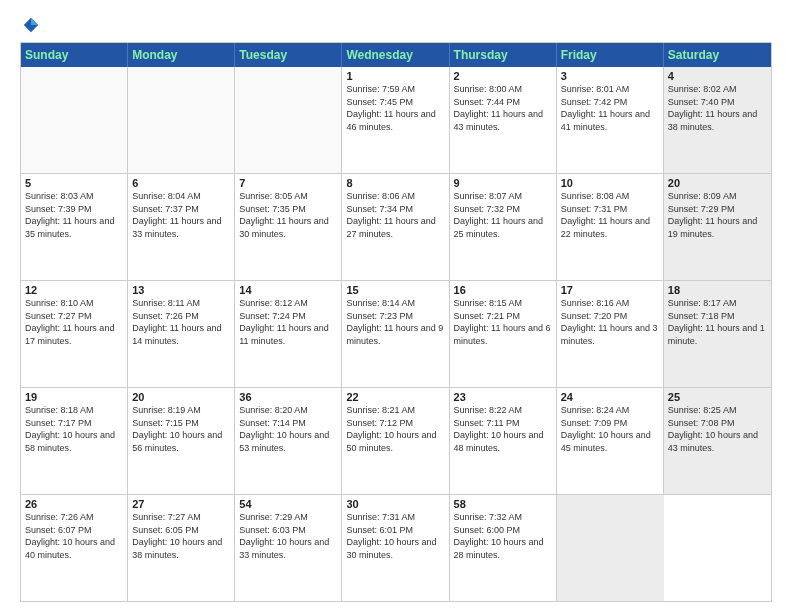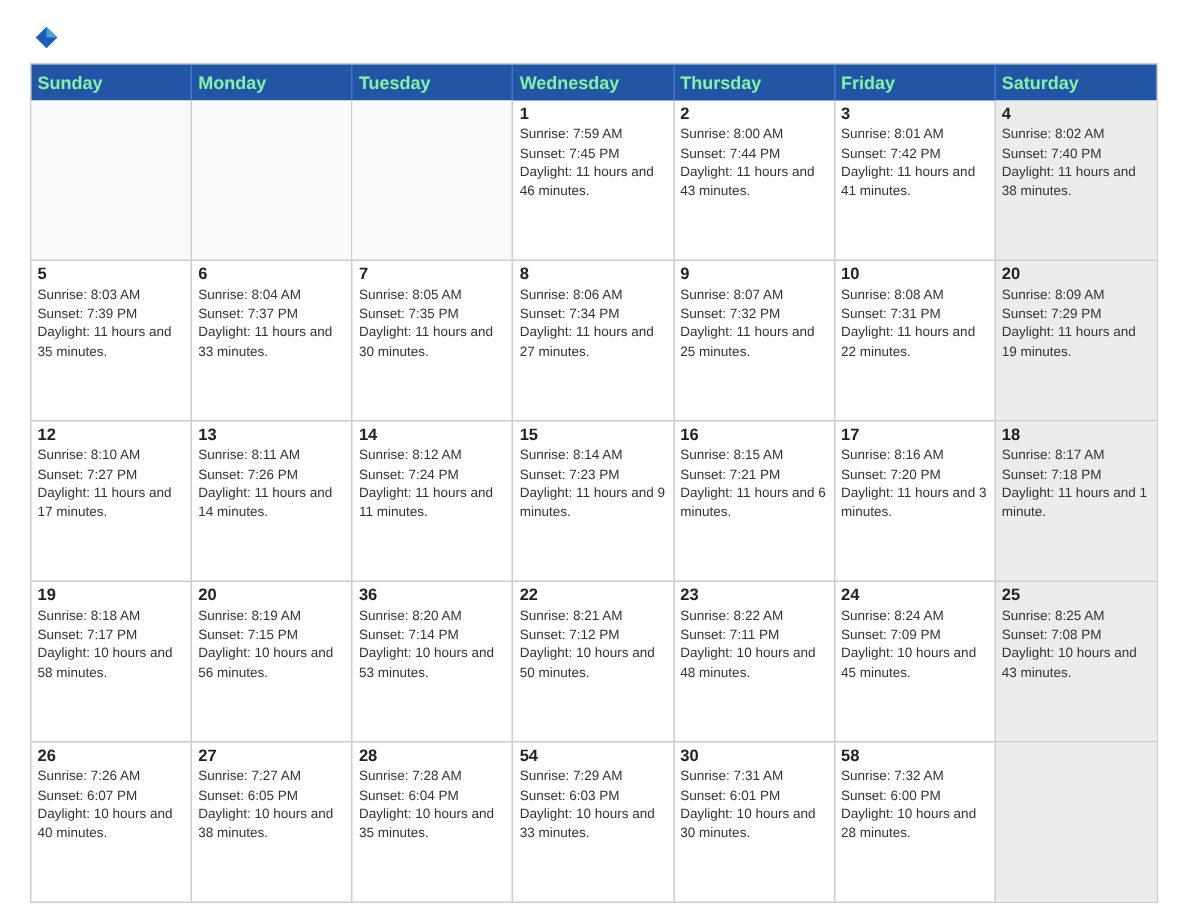--- a/index.html
+++ b/index.html
@@ -260,24 +260,20 @@
         <div class="cal-row">
           <div class="cal-cell">
             <div class="day-number">26</div>
             <div class="day-info">Sunrise: 7:26 AM<br>Sunset: 6:07 PM<br>Daylight: 10 hours and 40 minutes.</div>
           </div>
           <div class="cal-cell">
             <div class="day-number">27</div>
             <div class="day-info">Sunrise: 7:27 AM<br>Sunset: 6:05 PM<br>Daylight: 10 hours and 38 minutes.</div>
           </div>
           <div class="cal-cell">
-            <div class="day-number">28</div>
-            <div class="day-info">Sunrise: 7:28 AM<br>Sunset: 6:04 PM<br>Daylight: 10 hours and 35 minutes.</div>
-          </div>
-          <div class="cal-cell">
             <div class="day-number">54</div>
             <div class="day-info">Sunrise: 7:29 AM<br>Sunset: 6:03 PM<br>Daylight: 10 hours and 33 minutes.</div>
           </div>
           <div class="cal-cell">
             <div class="day-number">30</div>
             <div class="day-info">Sunrise: 7:31 AM<br>Sunset: 6:01 PM<br>Daylight: 10 hours and 30 minutes.</div>
           </div>
           <div class="cal-cell">
             <div class="day-number">58</div>
             <div class="day-info">Sunrise: 7:32 AM<br>Sunset: 6:00 PM<br>Daylight: 10 hours and 28 minutes.</div>

